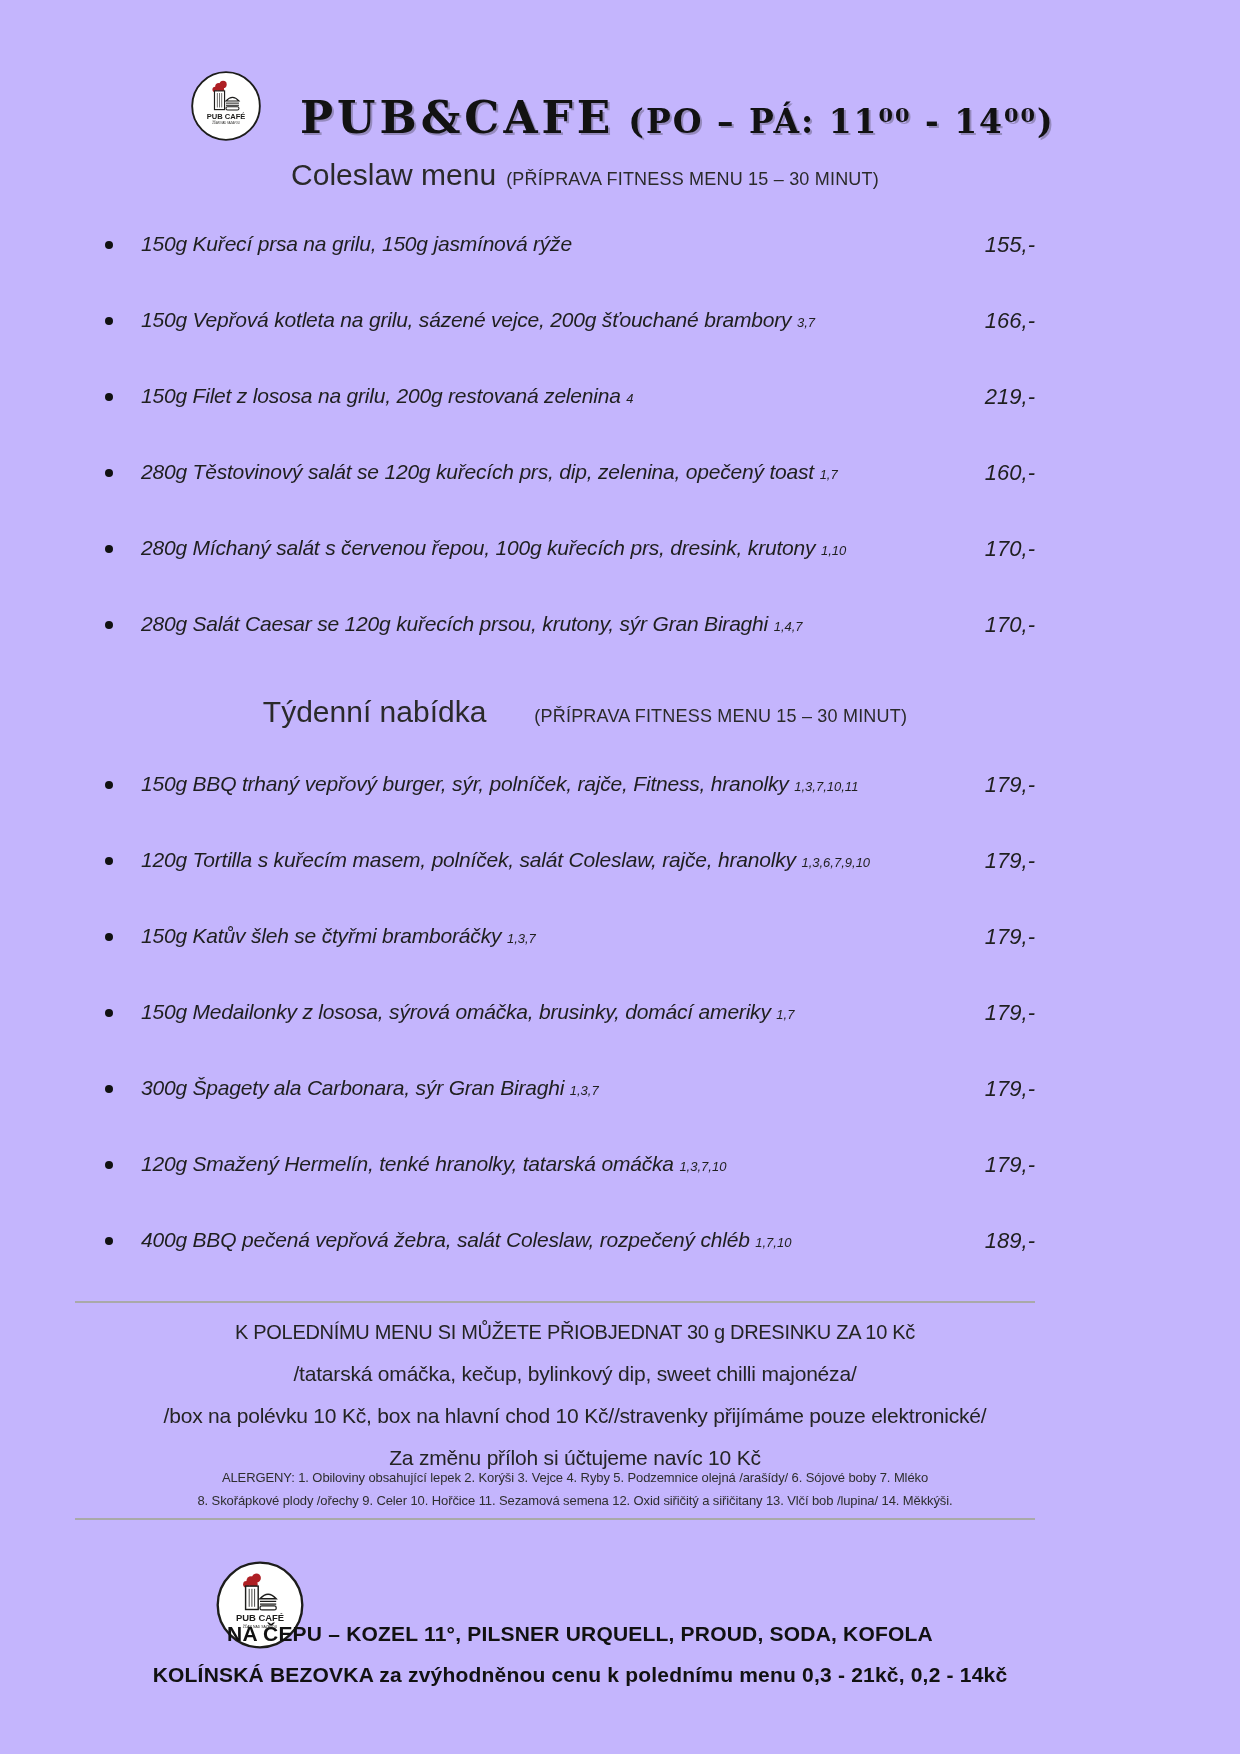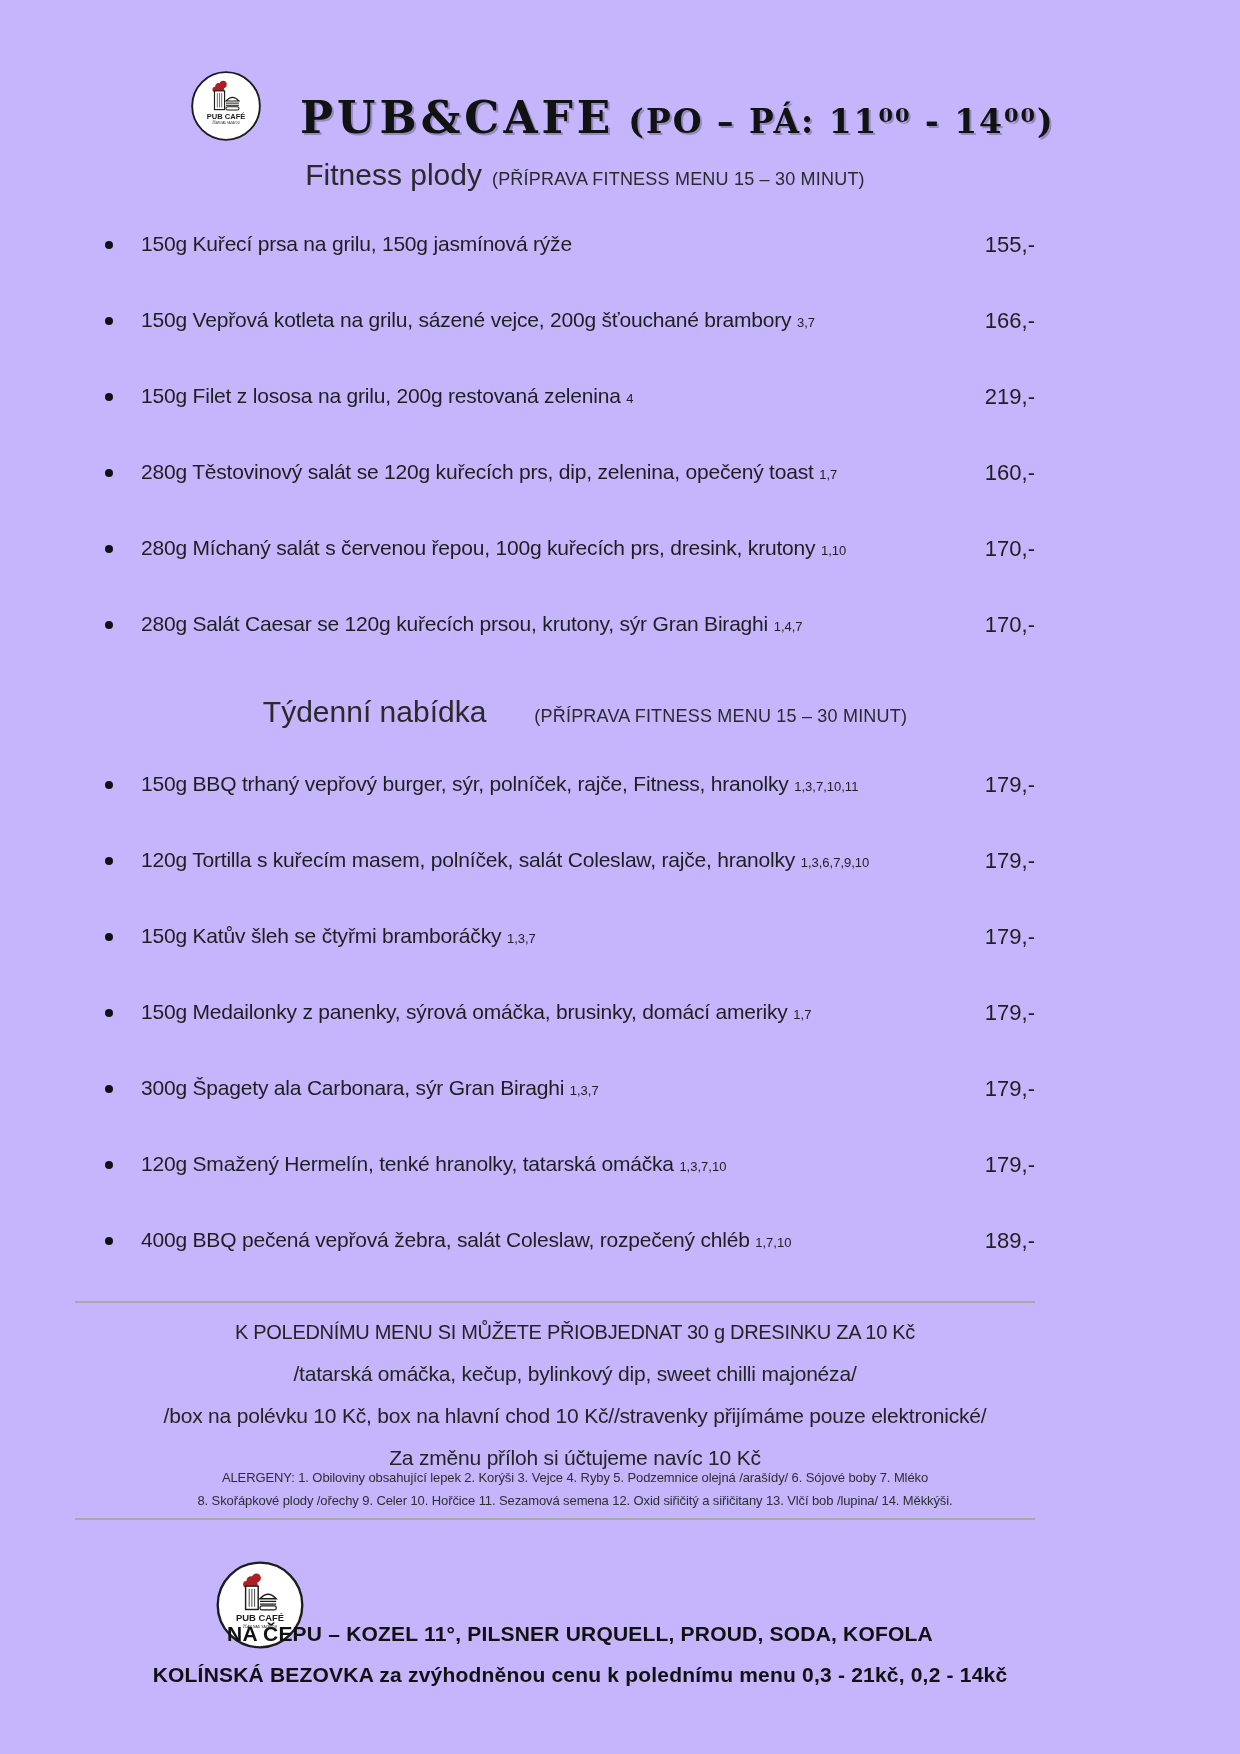--- a/index.html
+++ b/index.html
@@ -37,20 +37,21 @@
   }
   .section-title{font-size:30px;color:#2a2a2a;}
   .section-note{font-size:18px;color:#2a2a2a;letter-spacing:0.2px;}
 
   
   .menu-list{left:75px;width:960px;}
   .menu-item{
     height:76px;
     display:flex;align-items:flex-start;
     font-size:21px;
+    font-style:italic;
   }
   .bullet{
     width:8px;height:8px;border-radius:50%;
     background:#111;flex:none;
     margin:9px 10px 0 30px;
   }
   .item-text{
     flex:1;white-space:nowrap;
     padding-left:18px;
     letter-spacing:-0.2px;
@@ -104,21 +105,21 @@
       <text x="50" y="75.5" text-anchor="middle" font-size="3.8" fill="#1d1d1b" class="logo-caption">ŽĎÁR NAD SÁZAVOU</text>
     </svg>
   </div>
 
   <div class="abs title-row">
     <span class="brand-title">PUB&amp;CAFE</span>
     <span class="brand-hours">(PO – PÁ: 11⁰⁰ - 14⁰⁰)</span>
   </div>
 
   <div class="abs section-head" style="top:158px;">
-    <span class="section-title">Fitness plody</span>
+    <span class="section-title">Coleslaw menu</span>
     <span class="section-note">(PŘÍPRAVA FITNESS MENU 15 – 30 MINUT)</span>
   </div>
 
   <div class="abs menu-list" style="top:232px;">
     <div class="menu-item">
       <span class="bullet"></span>
       <span class="item-text"><span>150g Kuřecí prsa na grilu,  150g jasmínová rýže</span> <span class="item-allergens"></span></span>
       <span class="item-price">155,-</span>
     </div>
     <div class="menu-item">
@@ -164,21 +165,21 @@
       <span class="item-text"><span>120g Tortilla s kuřecím masem, polníček, salát Coleslaw, rajče, hranolky</span> <span class="item-allergens">1,3,6,7,9,10</span></span>
       <span class="item-price">179,-</span>
     </div>
     <div class="menu-item">
       <span class="bullet"></span>
       <span class="item-text"><span>150g Katův šleh se čtyřmi bramboráčky</span> <span class="item-allergens">1,3,7</span></span>
       <span class="item-price">179,-</span>
     </div>
     <div class="menu-item">
       <span class="bullet"></span>
-      <span class="item-text"><span>150g Medailonky z panenky, sýrová omáčka, brusinky, domácí ameriky</span> <span class="item-allergens">1,7</span></span>
+      <span class="item-text"><span>150g Medailonky z lososa, sýrová omáčka, brusinky, domácí ameriky</span> <span class="item-allergens">1,7</span></span>
       <span class="item-price">179,-</span>
     </div>
     <div class="menu-item">
       <span class="bullet"></span>
       <span class="item-text"><span>300g Špagety ala Carbonara, sýr Gran Biraghi</span> <span class="item-allergens">1,3,7</span></span>
       <span class="item-price">179,-</span>
     </div>
     <div class="menu-item">
       <span class="bullet"></span>
       <span class="item-text"><span>120g Smažený Hermelín, tenké hranolky, tatarská omáčka</span> <span class="item-allergens">1,3,7,10</span></span>

